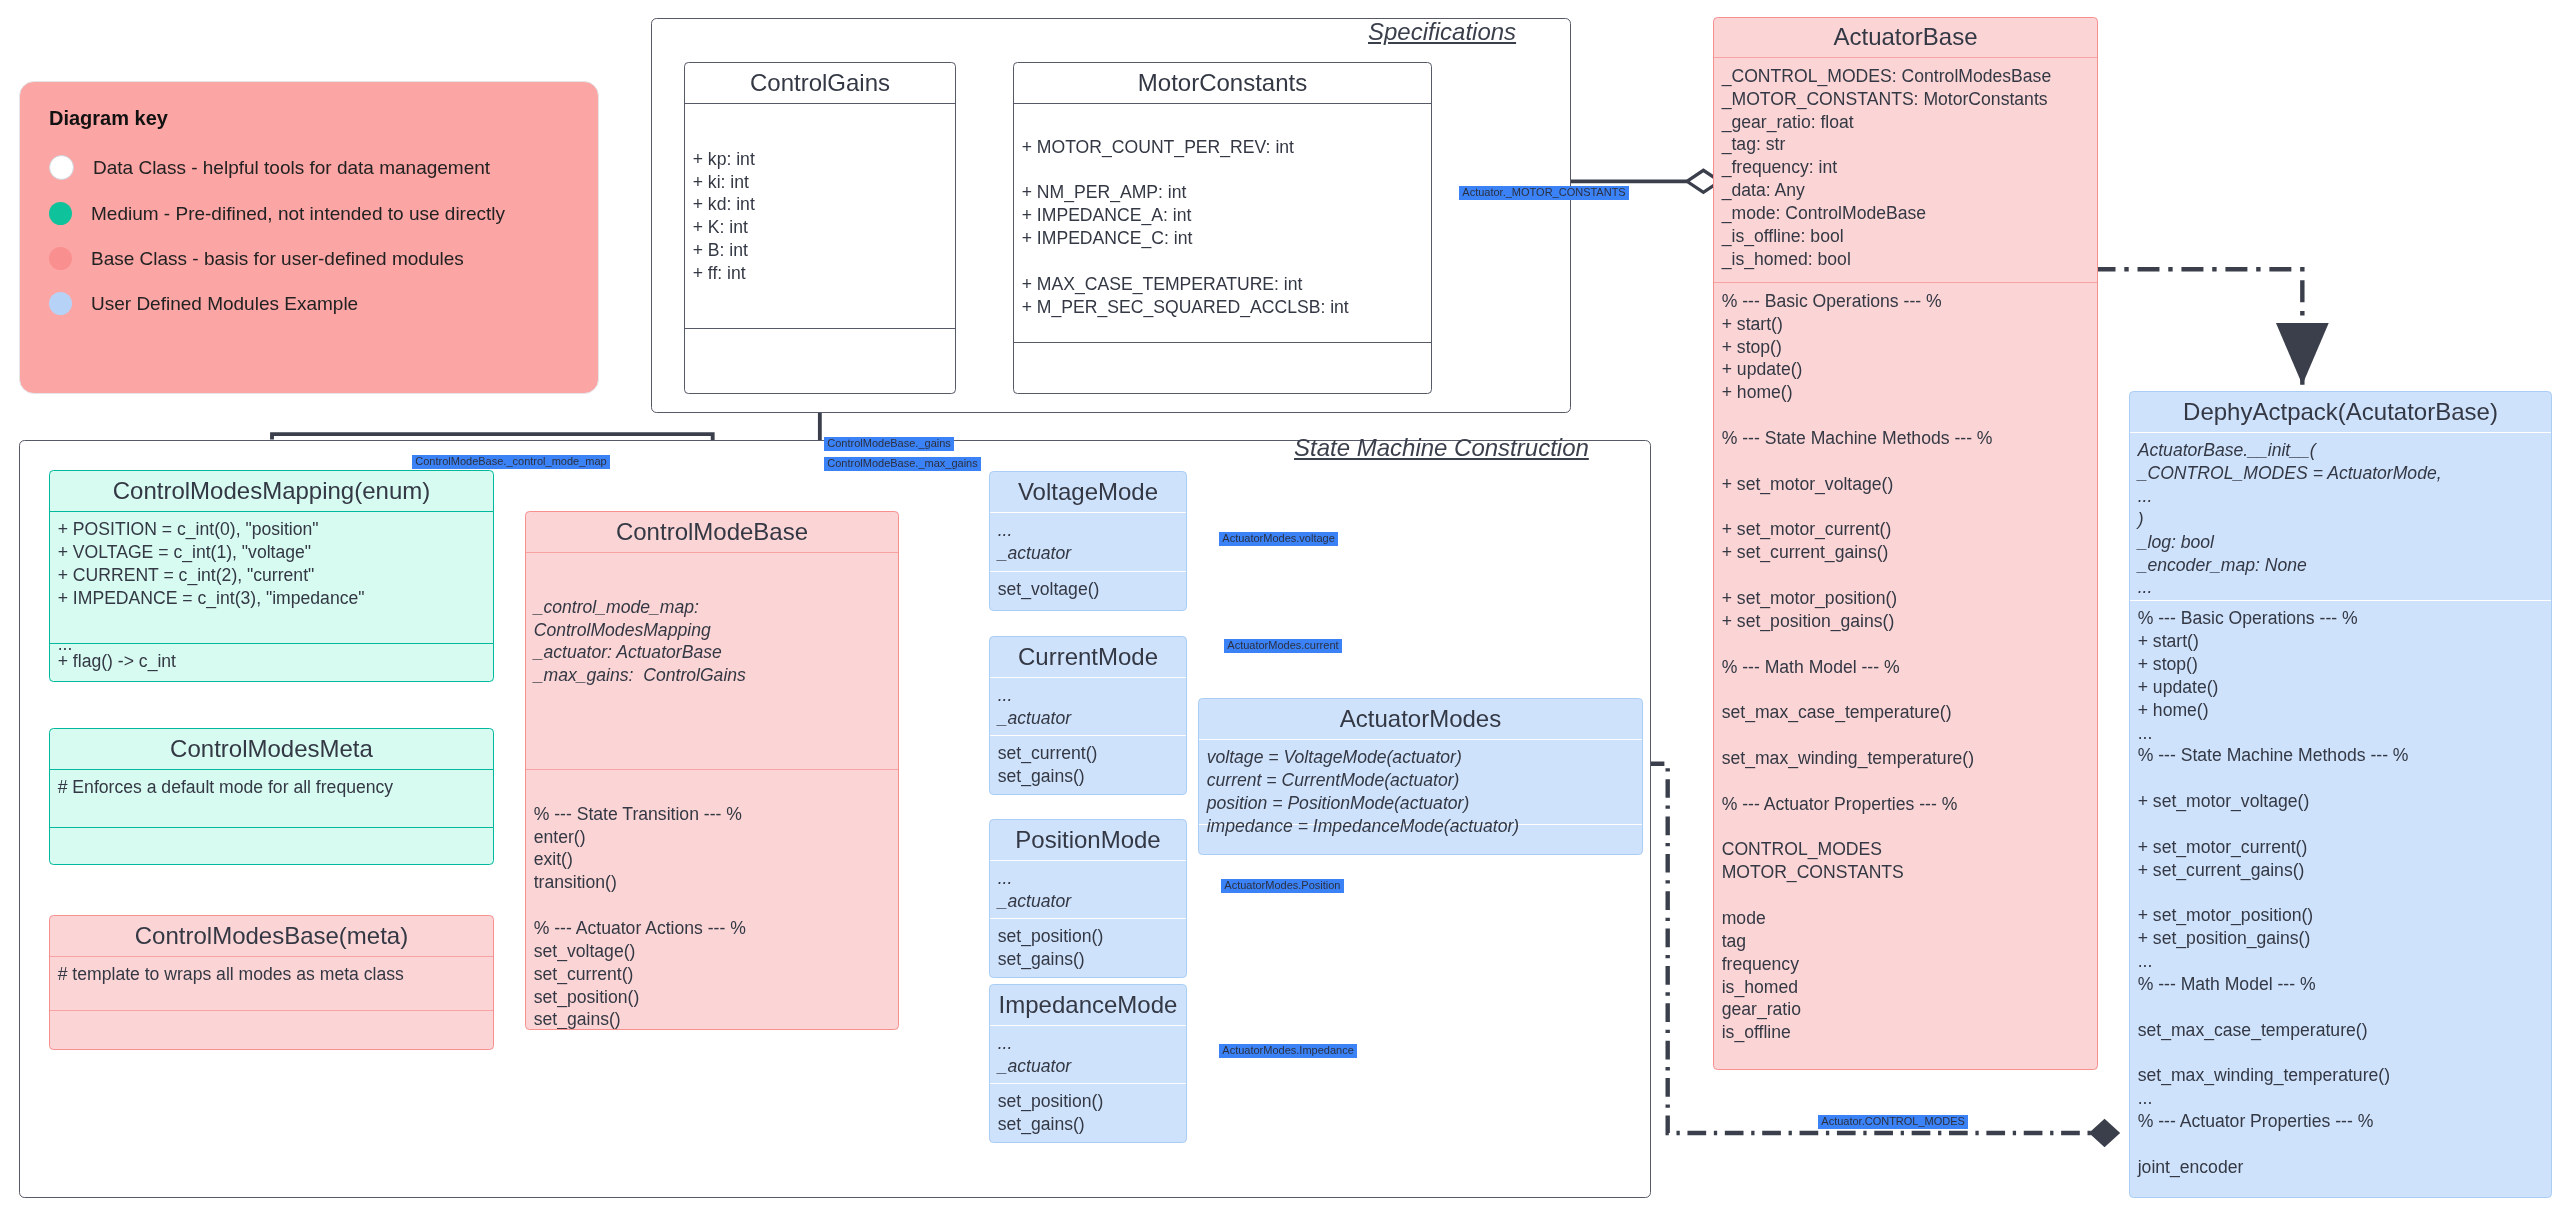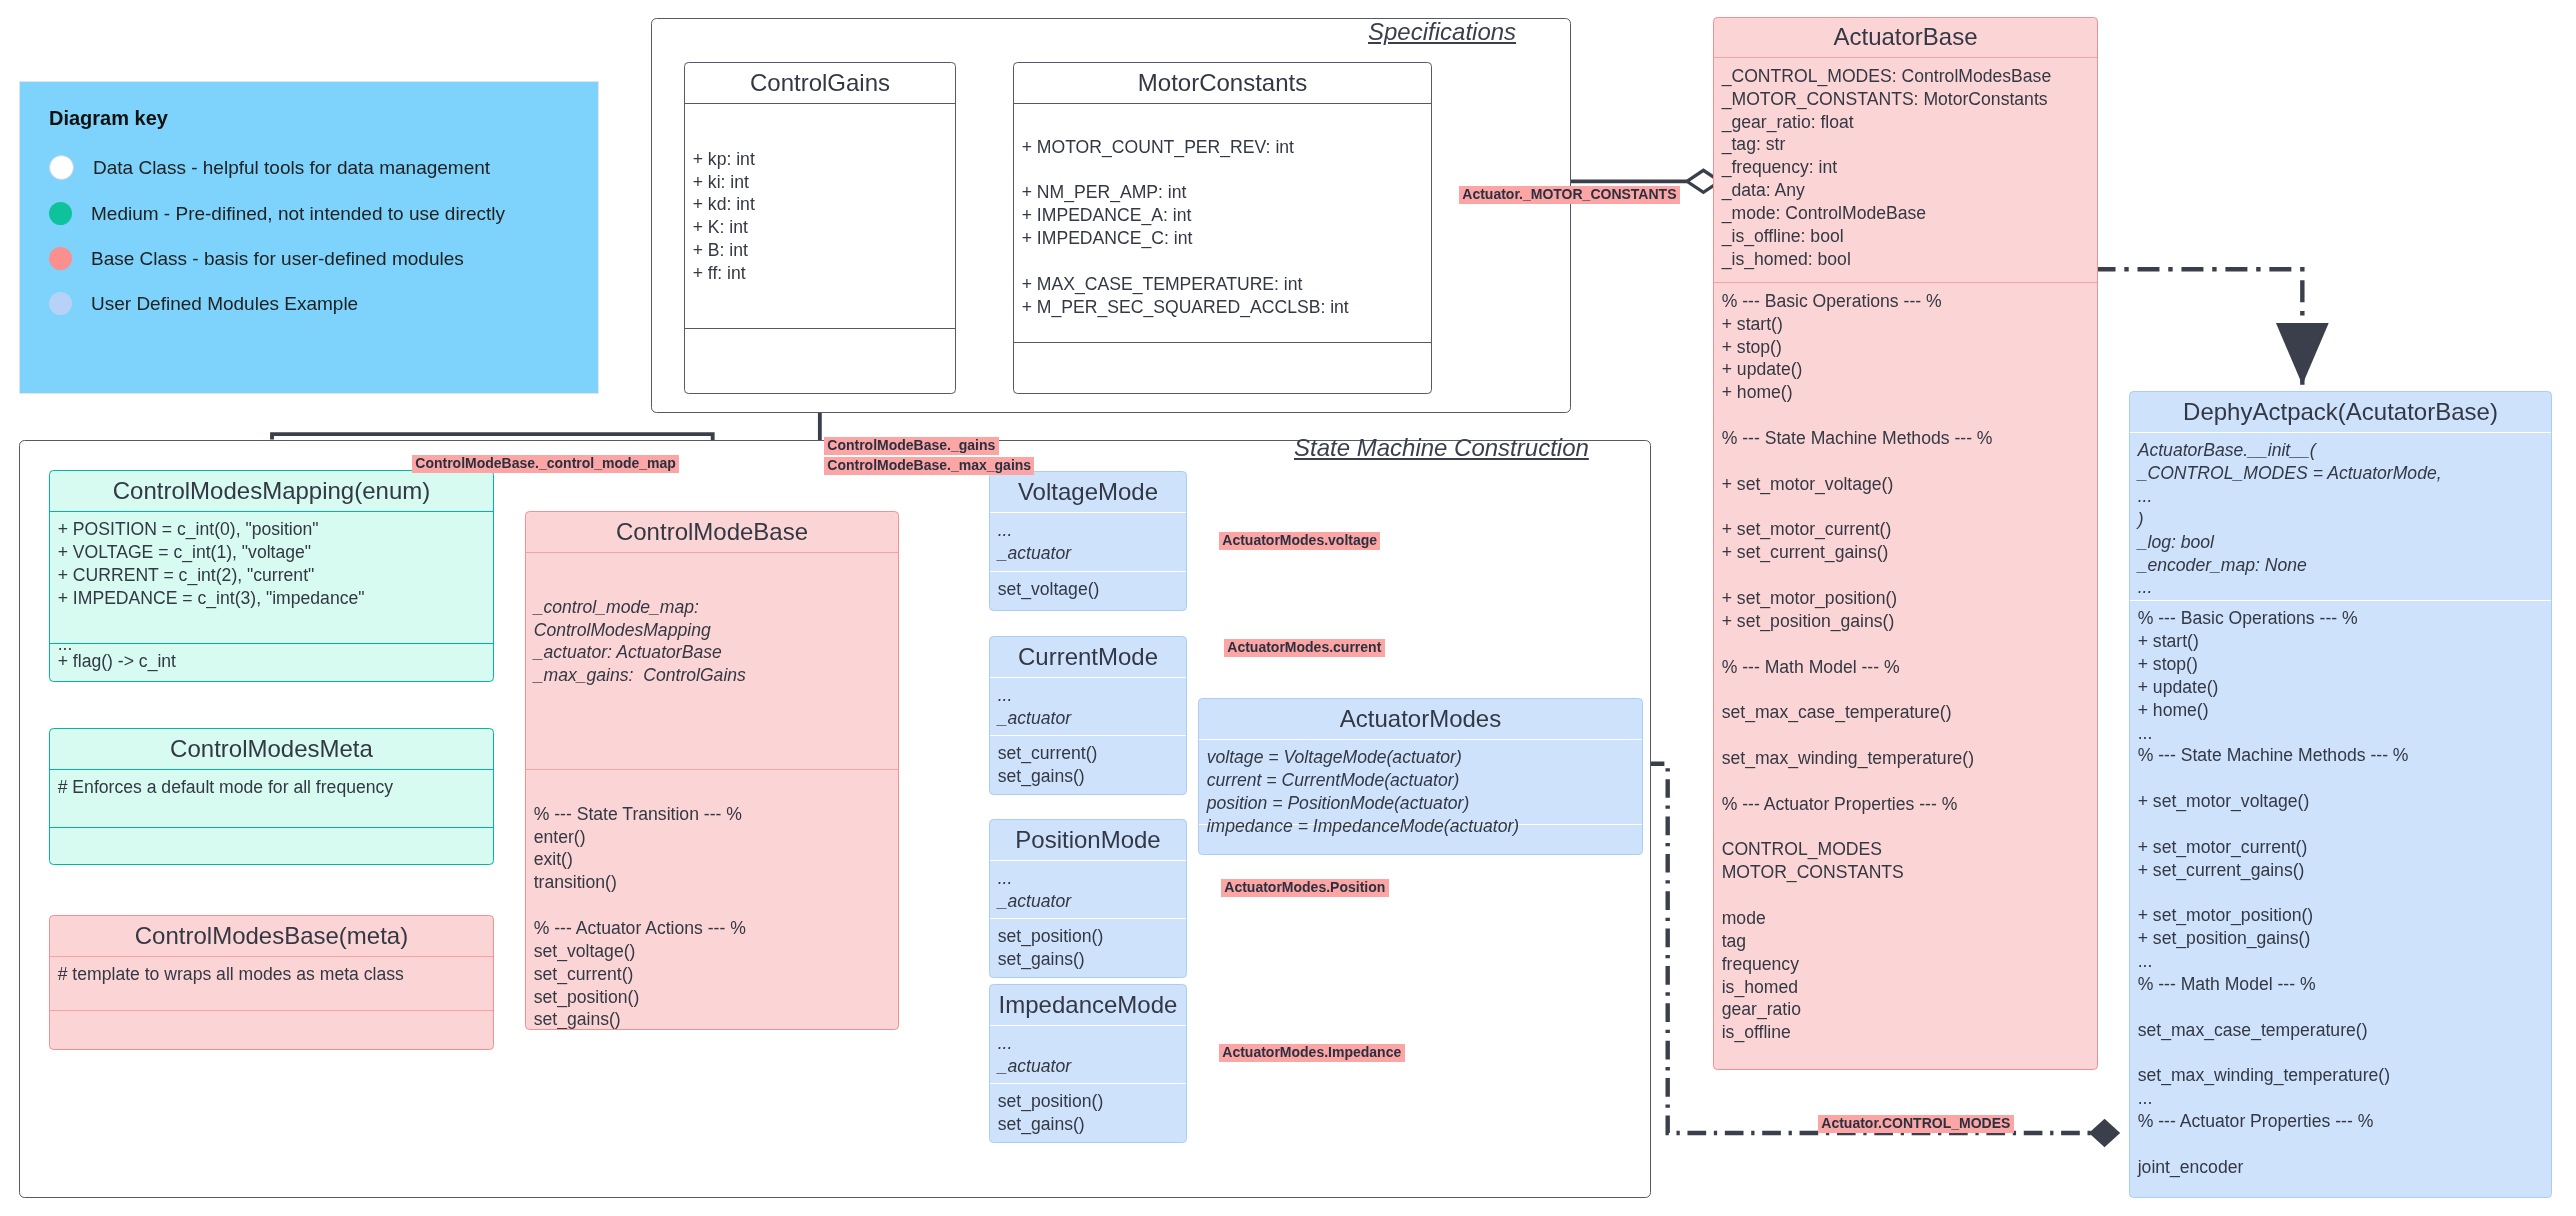--- a/index.html
+++ b/index.html
@@ -56,31 +56,31 @@
 
   
   .panel{position:absolute;box-sizing:border-box;border:1.1px solid #555a66;border-radius:5.5px;background:#ffffff;}
   .panel-title{
     position:absolute;font-style:italic;font-size:24px;
     text-decoration:underline;white-space:nowrap;color:#3a3f4b;
   }
   
   #legend{
     position:absolute;box-sizing:border-box;
-    border:1.1px solid #e3e5e9;border-radius:0;background:#7dd3fc;
+    border:1.1px solid #e3e5e9;border-radius:15px;background:#fca5a5;
   }
   #legend h3{margin:0;font-size:20px;font-weight:bold;color:#111;}
   .lg-row{display:flex;align-items:center;gap:19px;}
   .lg-dot{width:23px;height:23px;border-radius:50%;flex:0 0 auto;}
   .lg-txt{font-size:19px;color:#222;white-space:nowrap;}
 
   
   .elabel{
-    position:absolute;font-size:14px;font-weight:bold;color:#2b3040;
-    white-space:nowrap;background:#fca5a5;padding:0 3.3px;line-height:1.25;
+    position:absolute;font-size:11px;font-weight:normal;color:#2b3040;
+    white-space:nowrap;background:#3b82f6;padding:0 3.3px;line-height:1.25;
   }
   svg.wires{position:absolute;left:0;top:0;width:2576px;height:1216px;pointer-events:none;}
 </style>
 </head>
 <body>
 
 <div id="stage">
 
   <svg class="wires" viewBox="0 0 4688 2213">
     <defs>

